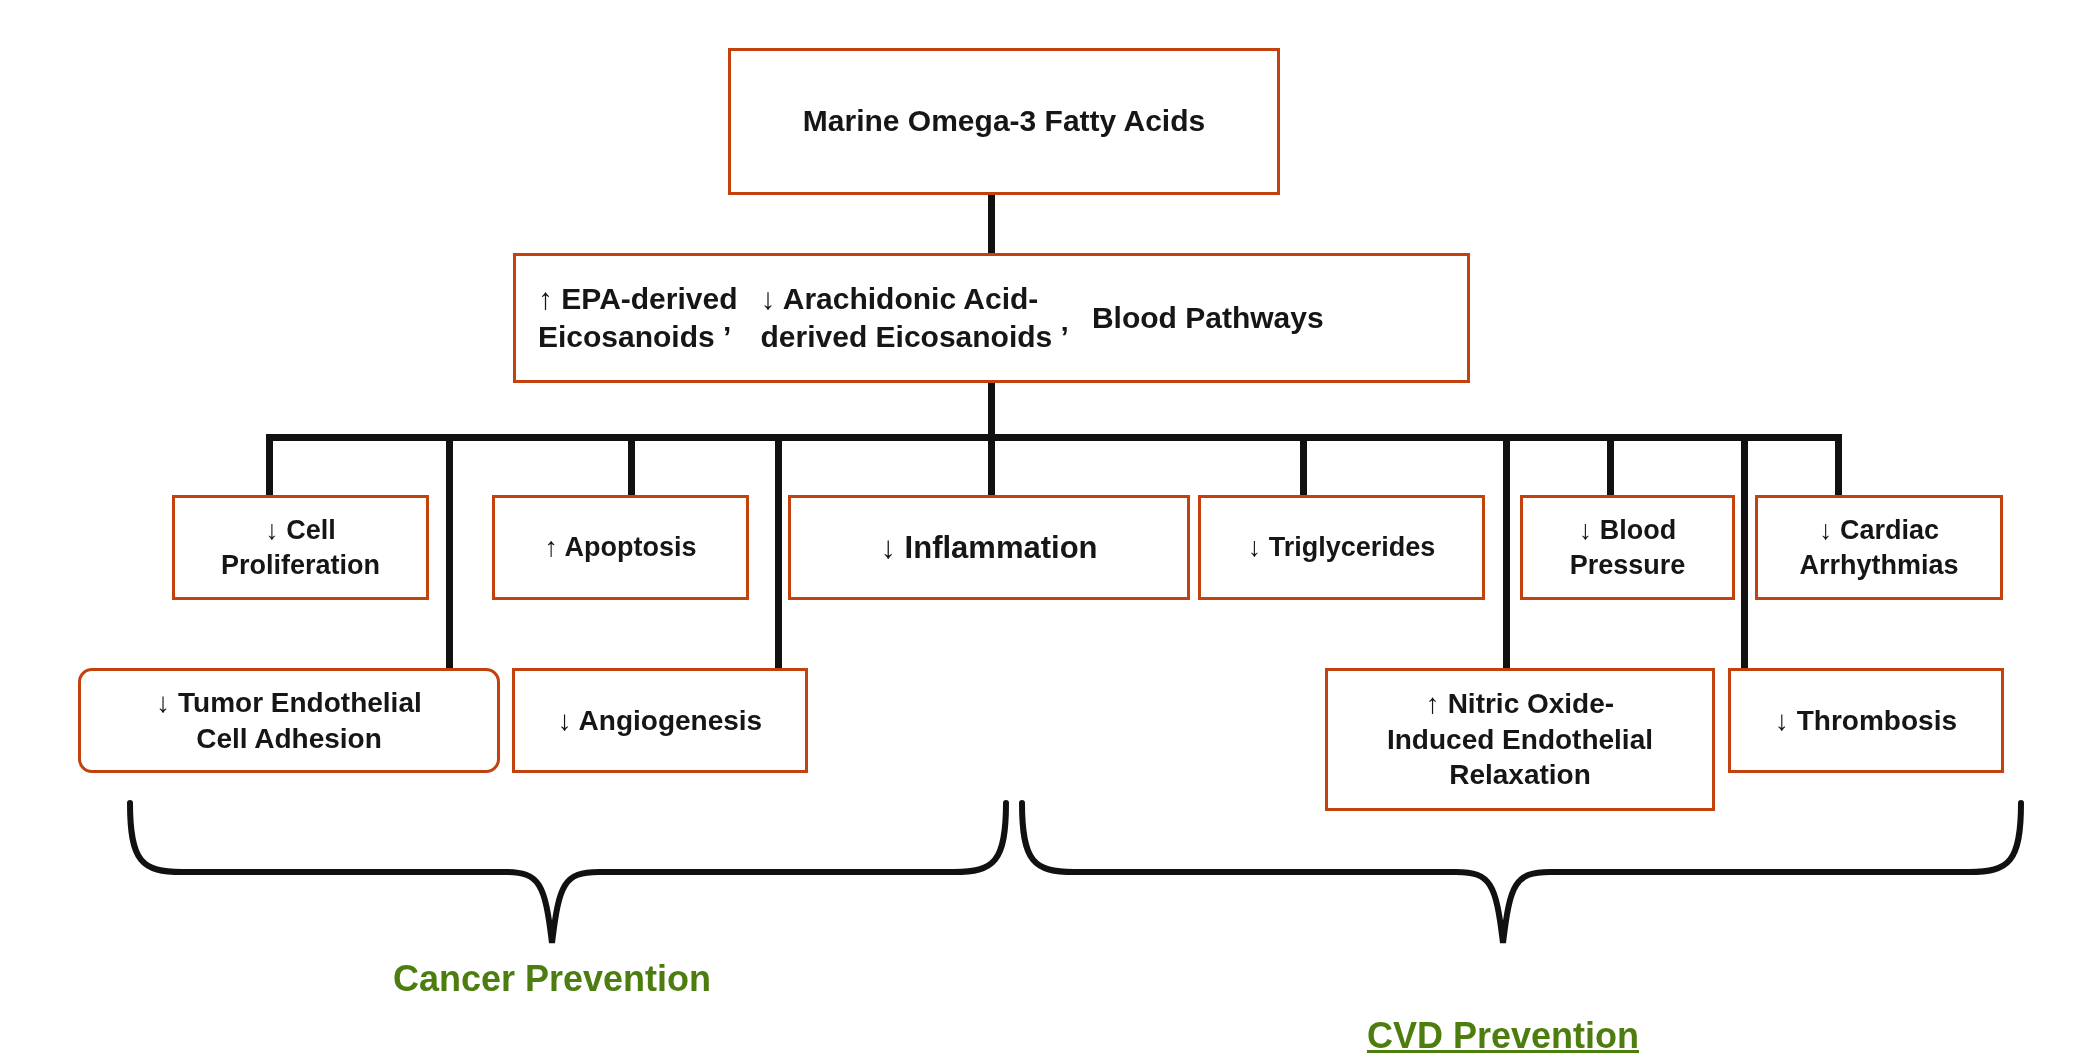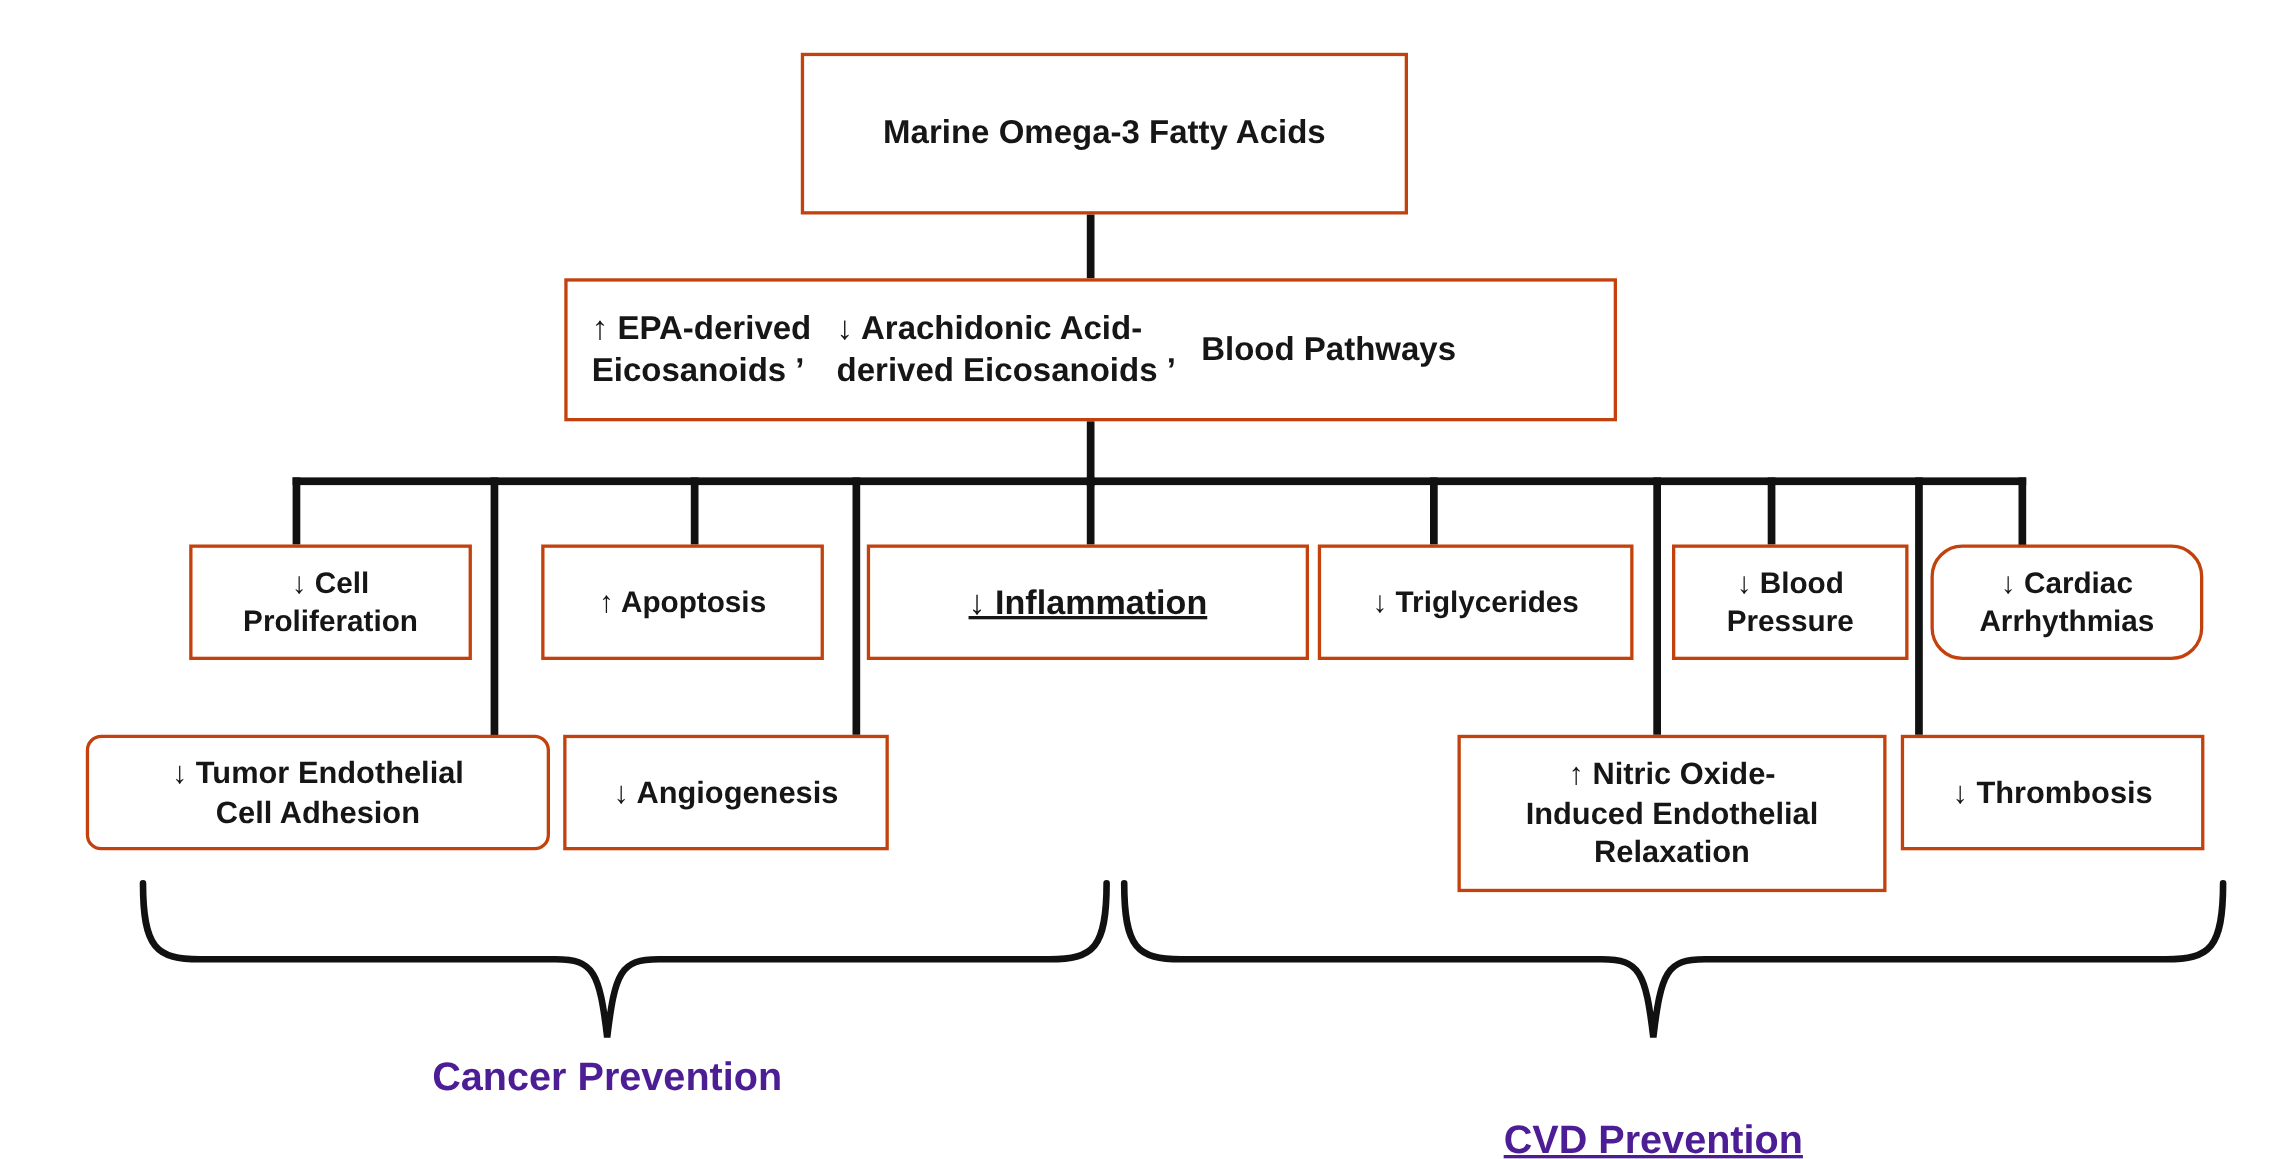--- a/index.html
+++ b/index.html
@@ -29,21 +29,21 @@
     z-index: 3;
   }
   .node .label {
     line-height: 1.28;
     padding: 0 10px;
     white-space: pre-line;
   }
   .node-root      { font-size: 30px; }
   .node-pathways  { font-size: 30px; }
   .node-effect    { font-size: 27px; }
-  .node-effect-lg { font-size: 31px; text-decoration: underline; }
+  .node-effect-lg { font-size: 31px; }
   .node-outcome   { font-size: 28px; }
 
   
   .pathways-inner {
     position: absolute;
     left: 0; top: 0; right: 0; bottom: 0;
     display: flex;
     align-items: center;
     justify-content: flex-start;
     padding-left: 22px;
@@ -61,21 +61,21 @@
   .line {
     position: absolute;
     background: #111111;
     z-index: 1;
   }
 
   .brace-label {
     position: absolute;
     font-weight: bold;
     font-size: 36px;
-    color: #4c1d95;
+    color: #4d7c0f;
     text-align: center;
     transform: translateX(-50%);
     white-space: nowrap;
     z-index: 3;
   }
   svg.braces {
     position: absolute;
     left: 0; top: 0;
     width: 2080px;
     height: 1054px;
@@ -140,21 +140,21 @@
 
   <div class="node node-effect" style="left:1198px; top:495px; width:287px; height:105px;">
     <span class="label">↓ Triglycerides</span>
   </div>
 
   <div class="node node-effect" style="left:1520px; top:495px; width:215px; height:105px;">
     <span class="label">↓ Blood
 Pressure</span>
   </div>
 
-  <div class="node node-effect" style="left:1755px; top:495px; width:248px; height:105px;border-radius:29px;">
+  <div class="node node-effect" style="left:1755px; top:495px; width:248px; height:105px;">
     <span class="label">↓ Cardiac
 Arrhythmias</span>
   </div>
 
   <div class="node node-outcome" style="left:78px; top:668px; width:422px; height:105px;border-radius:14px;">
     <span class="label">↓ Tumor Endothelial
 Cell Adhesion</span>
   </div>
 
   <div class="node node-outcome" style="left:512px; top:668px; width:296px; height:105px;">

